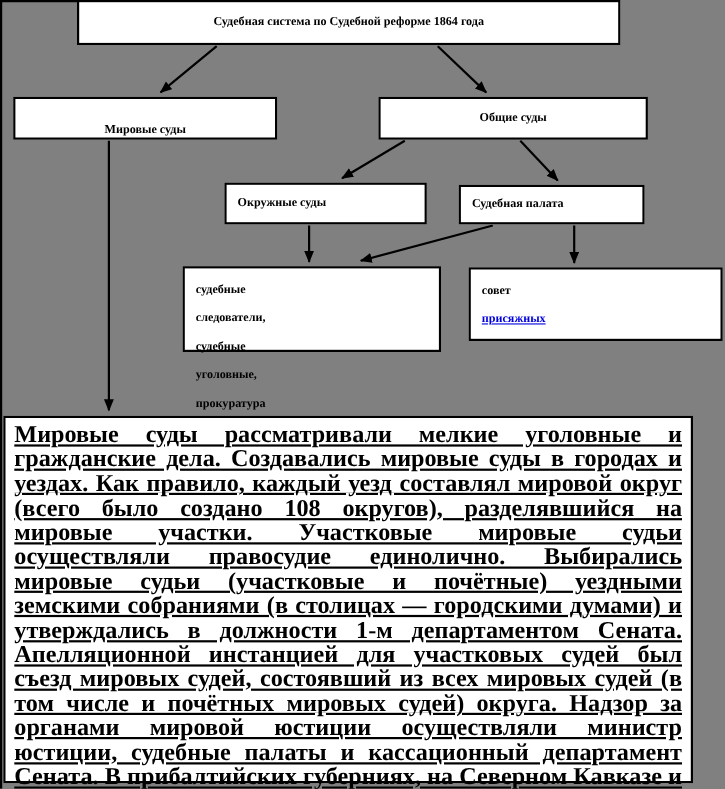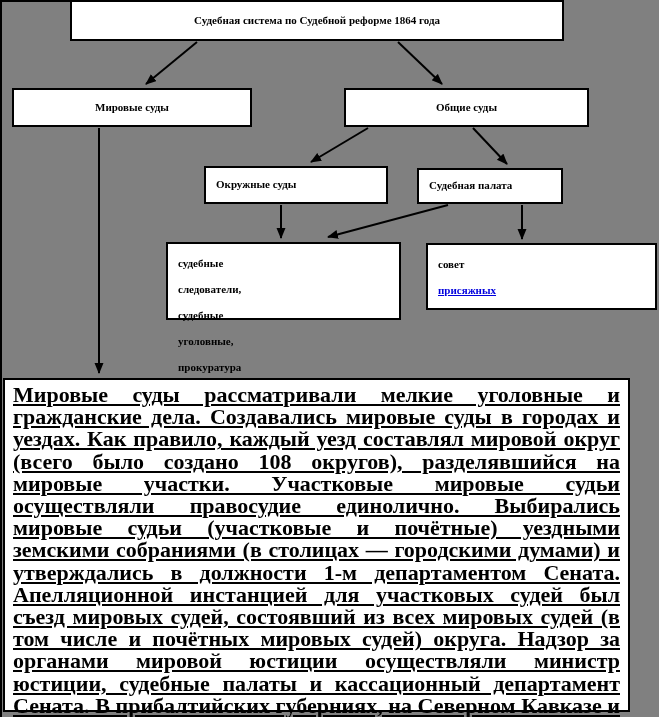--- a/index.html
+++ b/index.html
@@ -93,33 +93,33 @@
     <line x1="281" y1="205" x2="281" y2="238" stroke="#000000" stroke-width="2" marker-end="url(#ah)"></line>
     <line x1="448" y1="205" x2="328" y2="237" stroke="#000000" stroke-width="2" marker-end="url(#ah)"></line>
     <line x1="522" y1="205" x2="522" y2="239" stroke="#000000" stroke-width="2" marker-end="url(#ah)"></line>
     <line x1="99" y1="128" x2="99" y2="373" stroke="#000000" stroke-width="2" marker-end="url(#ah)"></line>
   </svg>
 
   <div class="box center" style="left:70px;top:0;width:494px;height:41px;">
     <span>Судебная система по Судебной реформе 1864 года</span>
   </div>
 
-  <div class="box center" style="left:12px;top:88px;width:240px;height:39px;">
+  <div class="box center" style="left:12px;top:88px;width:240px;height:39px;align-items:flex-end;">
     <span>Мировые суды</span>
   </div>
 
   <div class="box center" style="left:344px;top:88px;width:245px;height:39px;">
     <span>Общие суды</span>
   </div>
 
   <div class="box leftalign" style="left:204px;top:166px;width:184px;height:38px;">
     <span>Окружные суды</span>
   </div>
 
-  <div class="box leftalign" style="left:417px;top:168px;width:146px;height:36px;align-items:center;">
+  <div class="box leftalign" style="left:417px;top:168px;width:169px;height:36px;align-items:center;">
     <span>Судебная палата</span>
   </div>
 
   <div class="box leaf" style="left:166px;top:242px;width:235px;height:78px;">
     <div class="jline">
       <span>судебные</span>
       <span>следователи,</span>
     </div>
     <div class="jline">
       <span>судебные</span>

